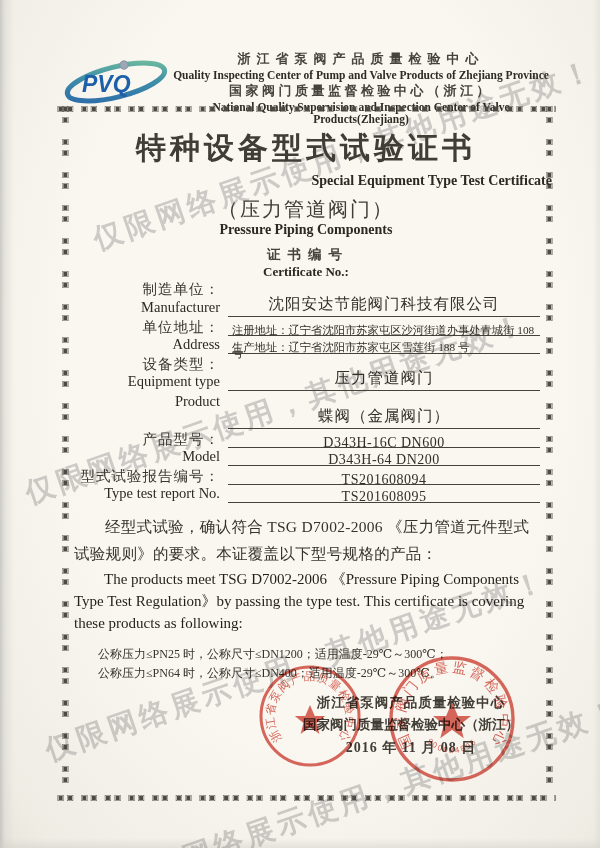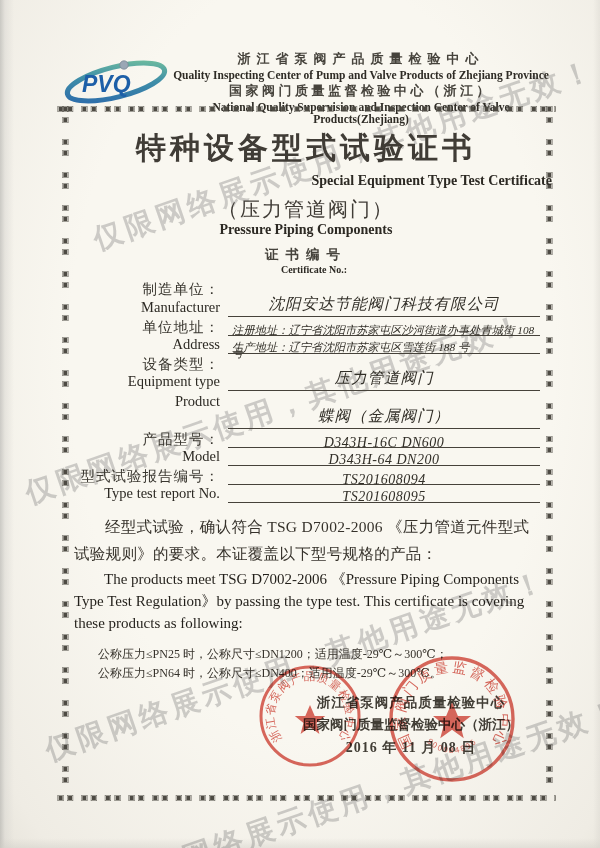--- a/index.html
+++ b/index.html
@@ -43,30 +43,30 @@
   .sub-cn   { position:absolute; left:60px; top:196px; width:492px; text-align:center;
               font-size:20px; letter-spacing:2px; color:#403c36; }
   .sub-en   { position:absolute; left:60px; top:222px; width:492px; text-align:center;
               font-size:14px; font-weight:bold; color:#2c2923; }
 
   
   .certno { position:absolute; left:60px; top:246px; width:492px; display:flex;
             justify-content:center; align-items:flex-end; gap:14px; }
   .certno .lblk { text-align:right; }
   .certno .lcn { font-size:13.5px; font-weight:bold; letter-spacing:7px; color:#46433c; }
-  .certno .len { font-size:10px; font-weight:bold; color:#2c2923; }
+  .certno .len { font-size:13px; font-weight:bold; color:#2c2923; }
   .certno .val { font-size:16px; color:#2e2b25; letter-spacing:.5px; padding-bottom:1px; min-width:170px; }
 
   
   .fields { position:absolute; left:72px; top:281px; width:468px; }
   .row { display:flex; margin-bottom:2px; }
   .lbl { width:156px; text-align:right; padding-right:8px; color:#3b3831; }
   .lbl .cn { font-size:14.5px; height:17.5px; line-height:17.5px; letter-spacing:1px; }
   .lbl .en { font-size:14.5px; height:17.5px; line-height:17.5px; color:#2c2923; }
-  .vals { flex:1;font-style:italic; }
+  .vals { flex:1; }
   .vsingle { height:35.5px; display:flex; align-items:flex-end; justify-content:center;
              border-bottom:1px solid #46423a; font-size:15.5px; padding-bottom:1px; color:#322f28; letter-spacing:1px; }
   .vline { height:17.5px; line-height:23px; border-bottom:1px solid #46423a;
            text-align:center; font-size:14px; color:#322f28; letter-spacing:.5px; }
   .vline.addr { text-align:left; font-size:11.3px; padding-left:4px; letter-spacing:0; }
 
   
   .bodytext { position:absolute; left:74px; top:514px; width:466px; }
   .p-cn { font-size:15.5px; line-height:1.72; text-indent:2em; letter-spacing:.3px; color:#36322b; }
   .p-en { font-size:15px; line-height:1.45; text-indent:2em; margin-top:2px; color:#221f1a; }

